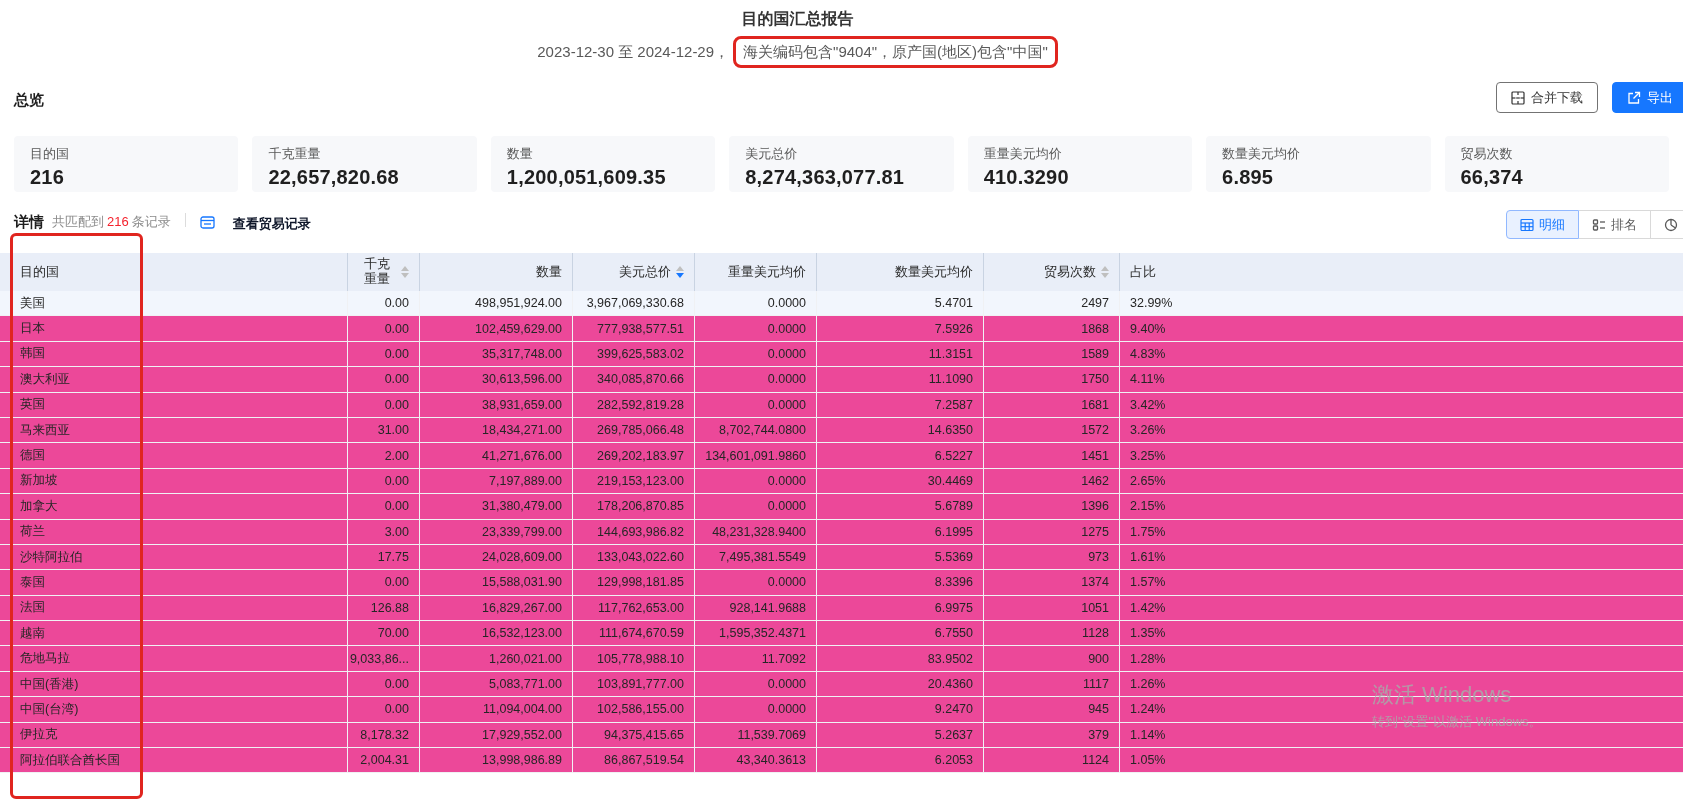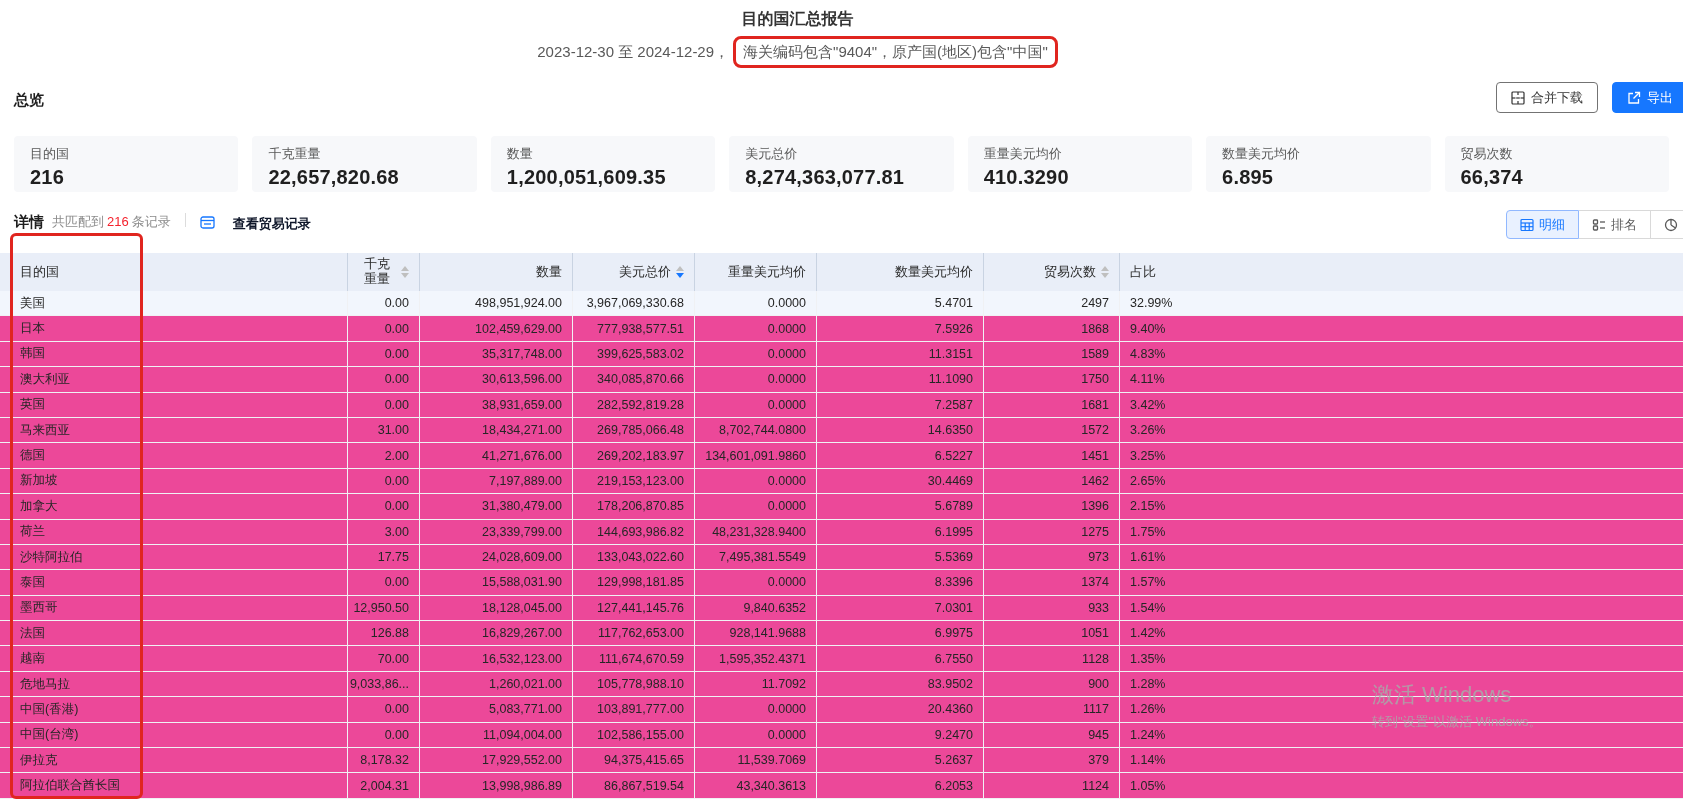--- a/index.html
+++ b/index.html
@@ -379,30 +379,20 @@
           <div class="td c0">泰国</div>
           <div class="td c1 right">0.00</div>
           <div class="td c2 right">15,588,031.90</div>
           <div class="td c3 right">129,998,181.85</div>
           <div class="td c4 right">0.0000</div>
           <div class="td c5 right">8.3396</div>
           <div class="td c6 right">1374</div>
           <div class="td c7">1.57%</div>
         </div>
         <div class="trow">
-          <div class="td c0">墨西哥</div>
-          <div class="td c1 right">12,950.50</div>
-          <div class="td c2 right">18,128,045.00</div>
-          <div class="td c3 right">127,441,145.76</div>
-          <div class="td c4 right">9,840.6352</div>
-          <div class="td c5 right">7.0301</div>
-          <div class="td c6 right">933</div>
-          <div class="td c7">1.54%</div>
-        </div>
-        <div class="trow">
           <div class="td c0">法国</div>
           <div class="td c1 right">126.88</div>
           <div class="td c2 right">16,829,267.00</div>
           <div class="td c3 right">117,762,653.00</div>
           <div class="td c4 right">928,141.9688</div>
           <div class="td c5 right">6.9975</div>
           <div class="td c6 right">1051</div>
           <div class="td c7">1.42%</div>
         </div>
         <div class="trow">

